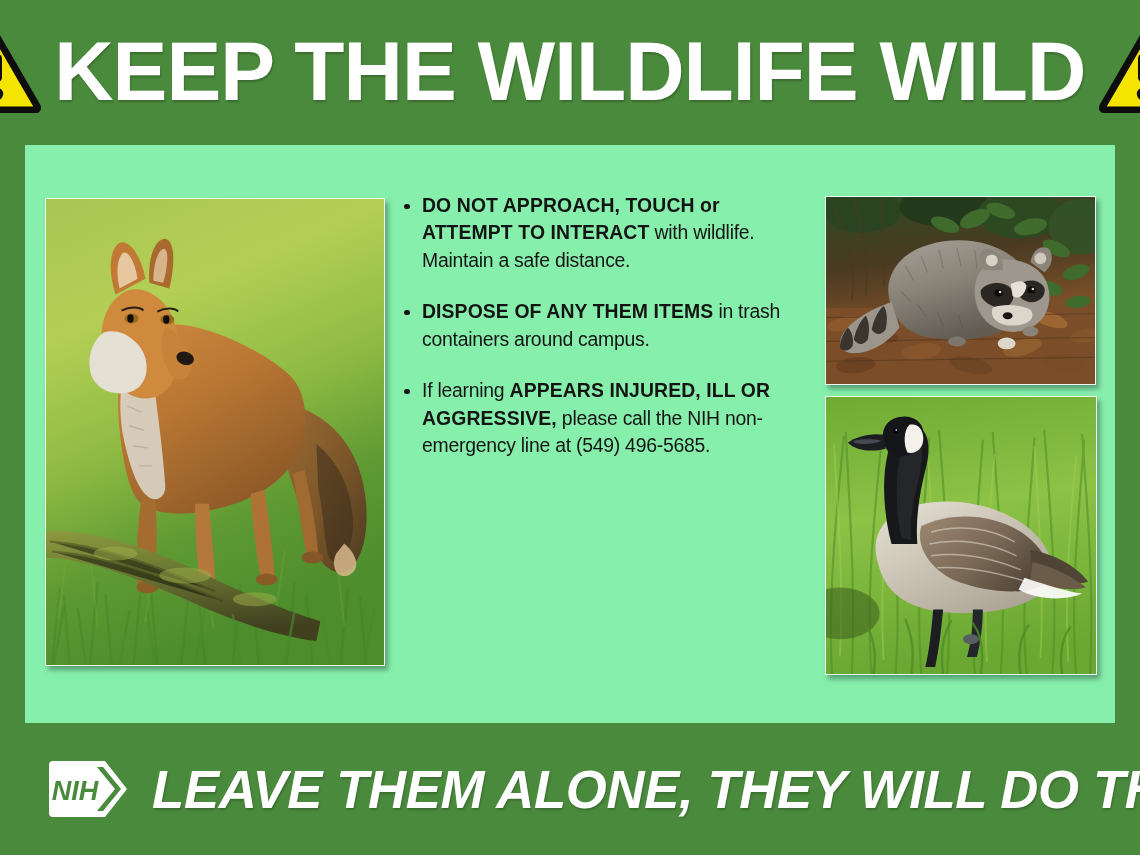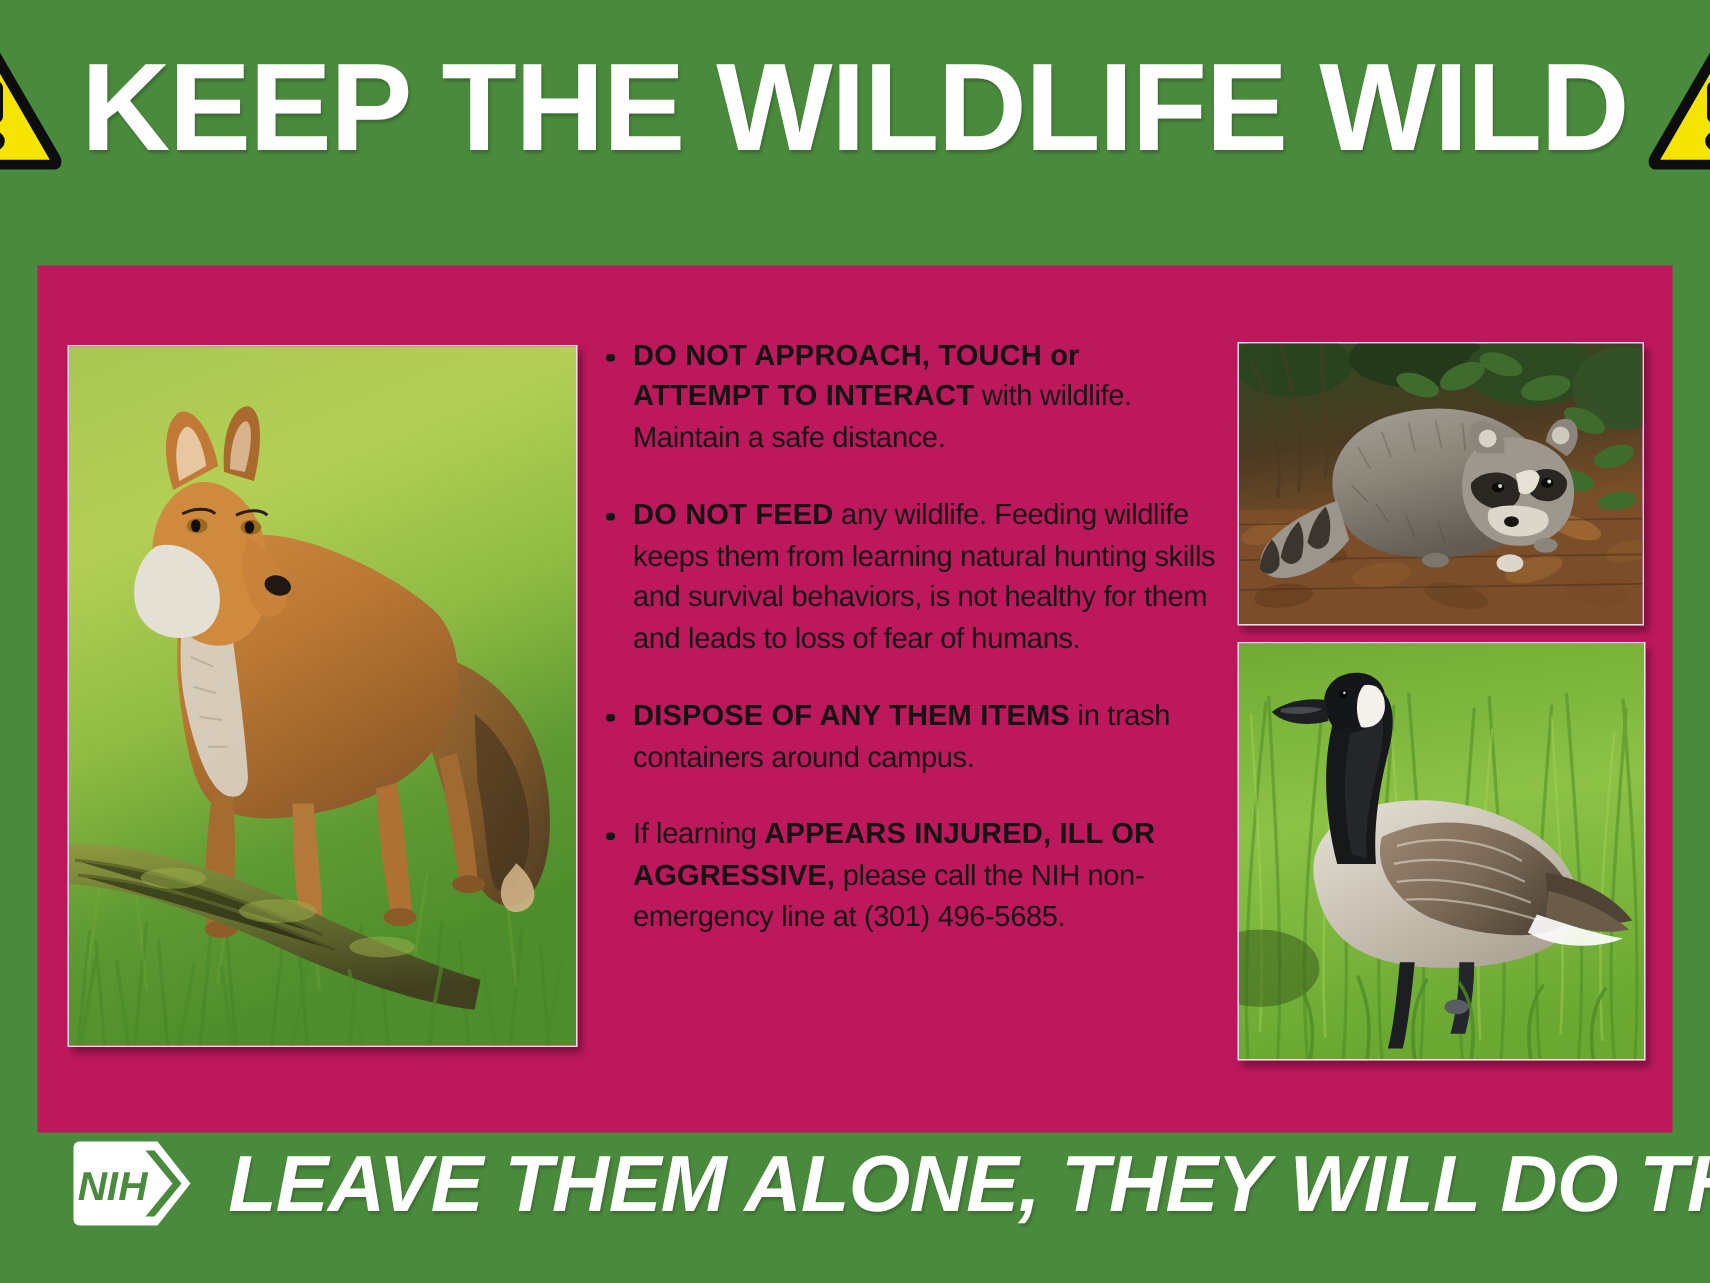--- a/index.html
+++ b/index.html
@@ -25,22 +25,21 @@
     white-space: nowrap;
     transform: scaleX(0.99);
     text-shadow: 1px 2px 2px rgba(0,0,0,0.22);
   }
   .warn-tri { flex: 0 0 auto; display: block; }
 
   
   #content-card {
     position: absolute; left: 25px; top: 145px;
     width: 1090px; height: 578px;
-    background: #be185d;
-    margin-top: 32px;
+    background: #86efac;
   }
 
   
   .photo { position: absolute; overflow: hidden;
            box-shadow: 3px 4px 5px rgba(0,0,0,0.34);
            border: 1px solid rgba(255,255,255,0.85); }
 
   #photo-fox    { left: 20px;  top: 53px;  width: 340px; height: 468px; }
   #photo-raccoon{ left: 800px; top: 51px;  width: 271px; height: 189px; }
   #photo-goose  { left: 800px; top: 251px; width: 272px; height: 279px; }
@@ -462,33 +461,29 @@
     </svg>
   </div>
 
   <div id="guidelines">
 
     <div class="bullet-item">
       <span class="bullet-dot"></span>
       <span class="bullet-text"><b>DO NOT APPROACH, TOUCH or ATTEMPT TO INTERACT</b><span> with wildlife. Maintain a safe distance.</span></span>
     </div>
 
-    <div class="bullet-item">
-      <span class="bullet-dot"></span>
-      <span class="bullet-text"><b>DO NOT FEED</b><span> any wildlife. Feeding wildlife keeps them from learning natural hunting skills and survival behaviors, is not healthy for them and leads to loss of fear of humans.</span></span>
-    </div>
 
     <div class="bullet-item">
       <span class="bullet-dot"></span>
       <span class="bullet-text"><b>DISPOSE OF ANY THEM ITEMS</b><span> in trash containers around campus.</span></span>
     </div>
 
     <div class="bullet-item">
       <span class="bullet-dot"></span>
-      <span class="bullet-text"><span>If learning </span><b>APPEARS INJURED, ILL OR AGGRESSIVE,</b><span> please call the NIH non-emergency line at (301) 496-5685.</span></span>
+      <span class="bullet-text"><span>If learning </span><b>APPEARS INJURED, ILL OR AGGRESSIVE,</b><span> please call the NIH non-emergency line at (549) 496-5685.</span></span>
     </div>
 
   </div>
 </div>
 
 <div id="footer">
 
   <svg id="nih-logo" viewBox="0 0 88 60">
     <path d="M6 2 L58 2 L80 30 L58 58 L6 58 A4 4 0 0 1 2 54 L2 6 A4 4 0 0 1 6 2 Z" fill="#ffffff"></path>
     <path d="M56 8 L74 30 L56 52 L50 52 L68 30 L50 8 Z" fill="#4a8a3c"></path>

